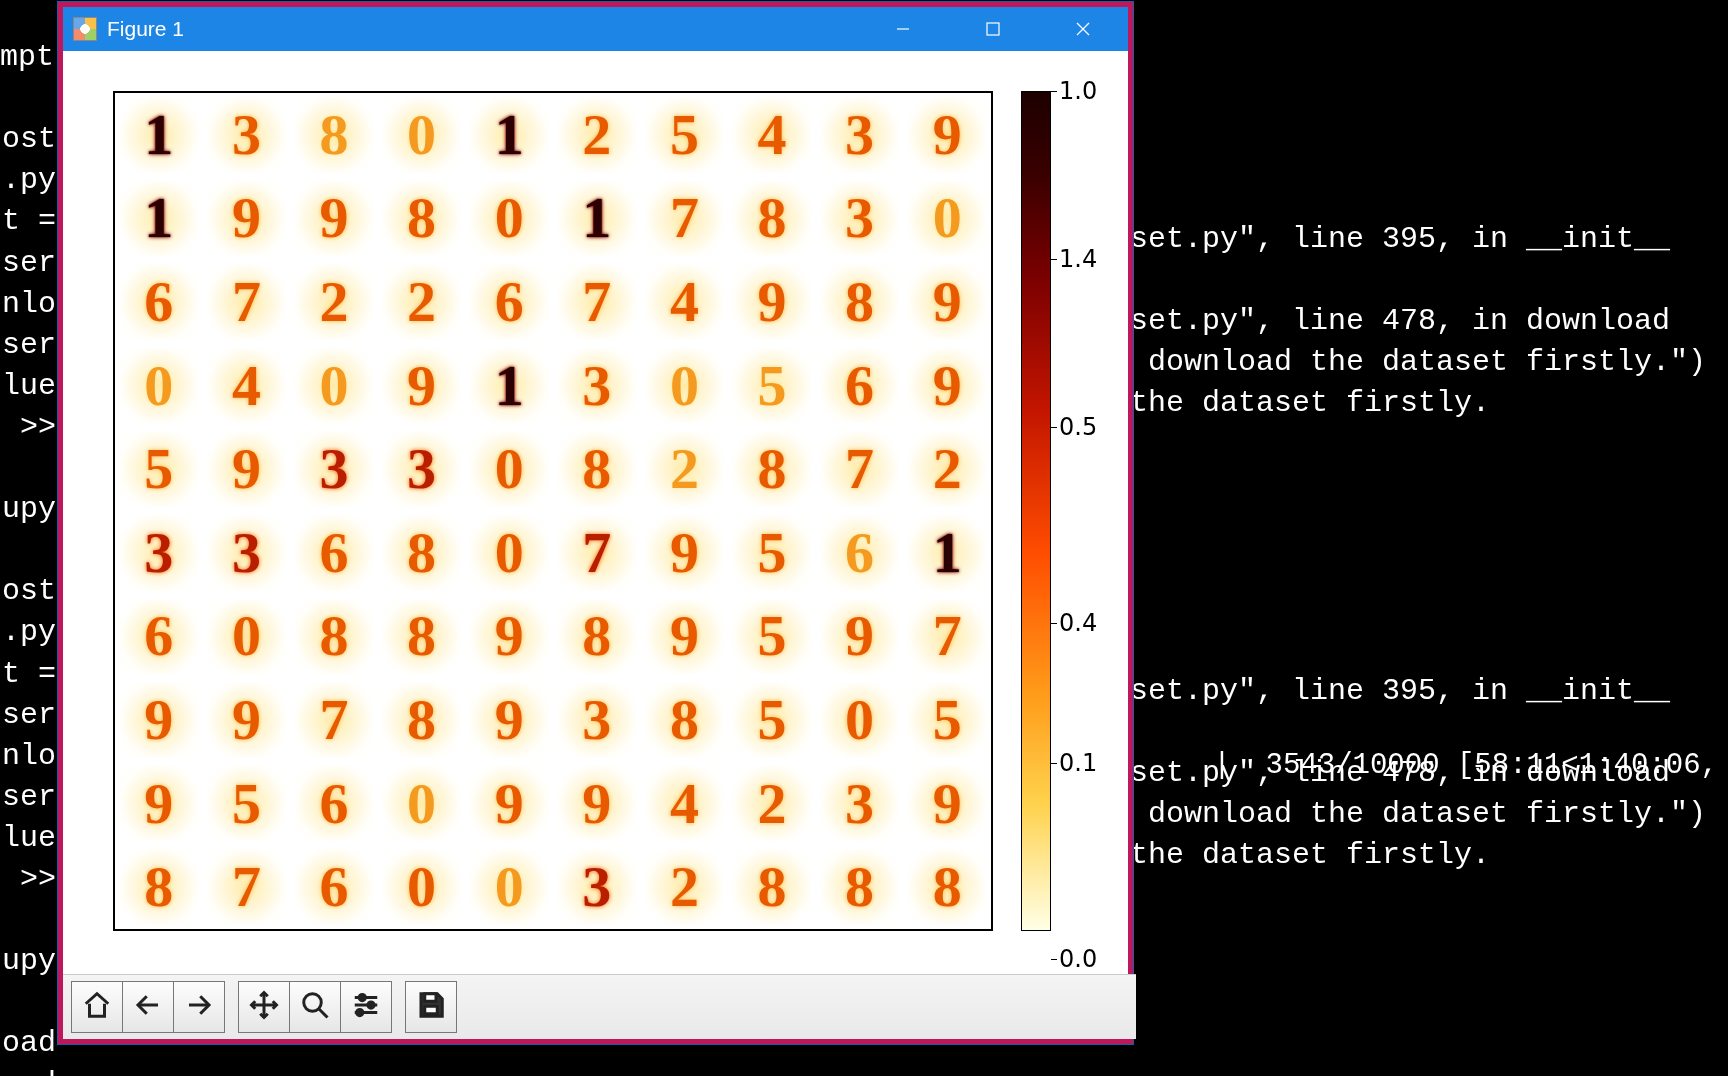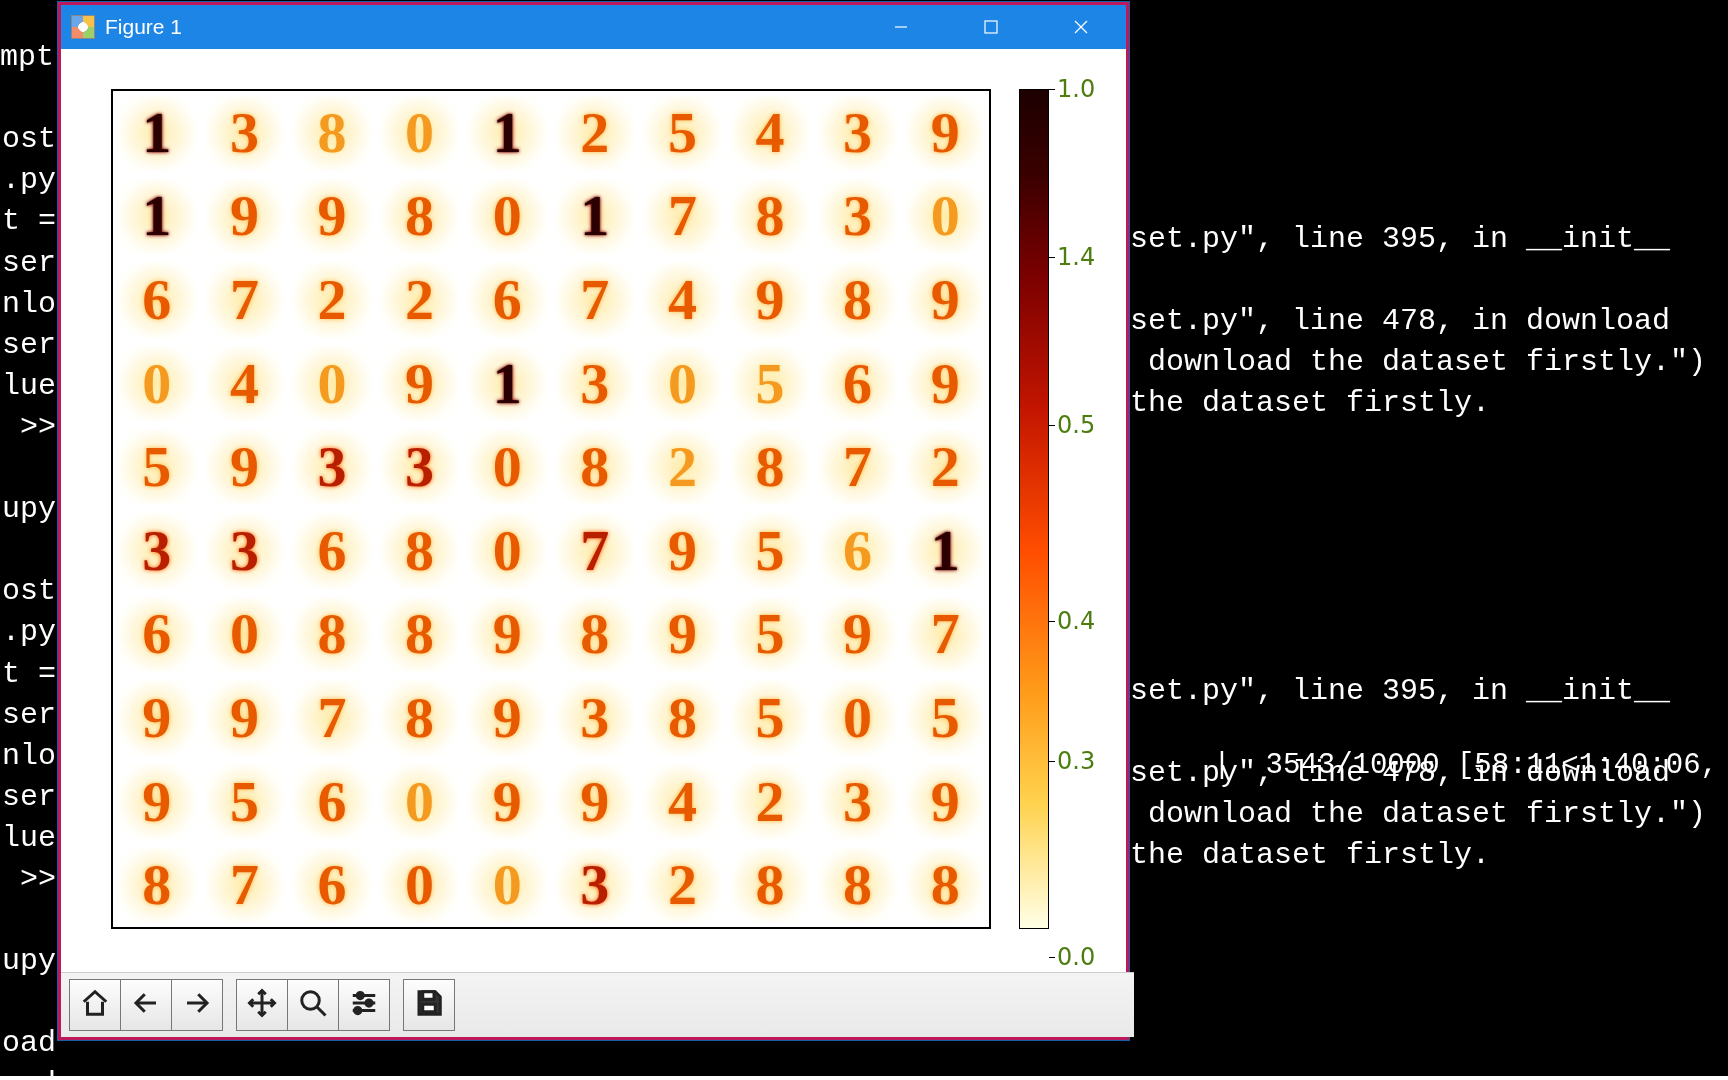--- a/index.html
+++ b/index.html
@@ -50,21 +50,21 @@
   }
 
   
   .mpl-window {
     position: absolute;
     left: 58px;
     top: 2px;
     width: 1065px;
     height: 1032px;
     background: #fff;
-    border: 3px solid #be185d;
+    border: 5px solid #be185d;
     box-shadow: 0 0 0 1px #1a5ea8;
   }
 
   .titlebar {
     height: 44px;
     background: #1d85e5;
     display: flex;
     align-items: center;
     color: #fff;
     font-size: 21px;
@@ -157,21 +157,21 @@
     box-sizing:border-box;
   }
   .colorbar-ticks{
     position:absolute;
     left: 996px;
     top: 40px;
     height: 840px;
     width: 70px;
     font-family: "DejaVu Sans", Arial, sans-serif;
     font-size: 24px;
-    color:#4d7c0f;
+    color:#000000;
   }
   .colorbar-ticks .tick{
     position:absolute;
     left:0;
     transform:translateY(-50%);
     white-space:nowrap;
   }
   .colorbar-ticks .tick::before{
     content:"";
     position:absolute;
@@ -595,21 +595,21 @@
         </div>
     </div>
     <div class="colorbar">
       <div class="bar"></div>
     </div>
     <div class="colorbar-ticks" id="cbar-ticks">
         <div class="tick" style="top: 0%;">  1.0</div>
         <div class="tick" style="top: 20%;">  1.4</div>
         <div class="tick" style="top: 40%;">  0.5</div>
         <div class="tick" style="top: 60%; margin-top: 28px;">  0.4</div>
-        <div class="tick" style="top: 80%;">  0.3</div>
+        <div class="tick" style="top: 80%;">  0.1</div>
         <div class="tick" style="top: 100%; margin-top: 28px;">  0.0</div>
       </div>
   </div>
 
   <div class="mpl-toolbar">
     <div class="tool-group">
       <div class="tool-btn">
         <span>
           <svg viewBox="0 0 24 24">
               <path d="M3 11 L12 3 L21 11"></path>

